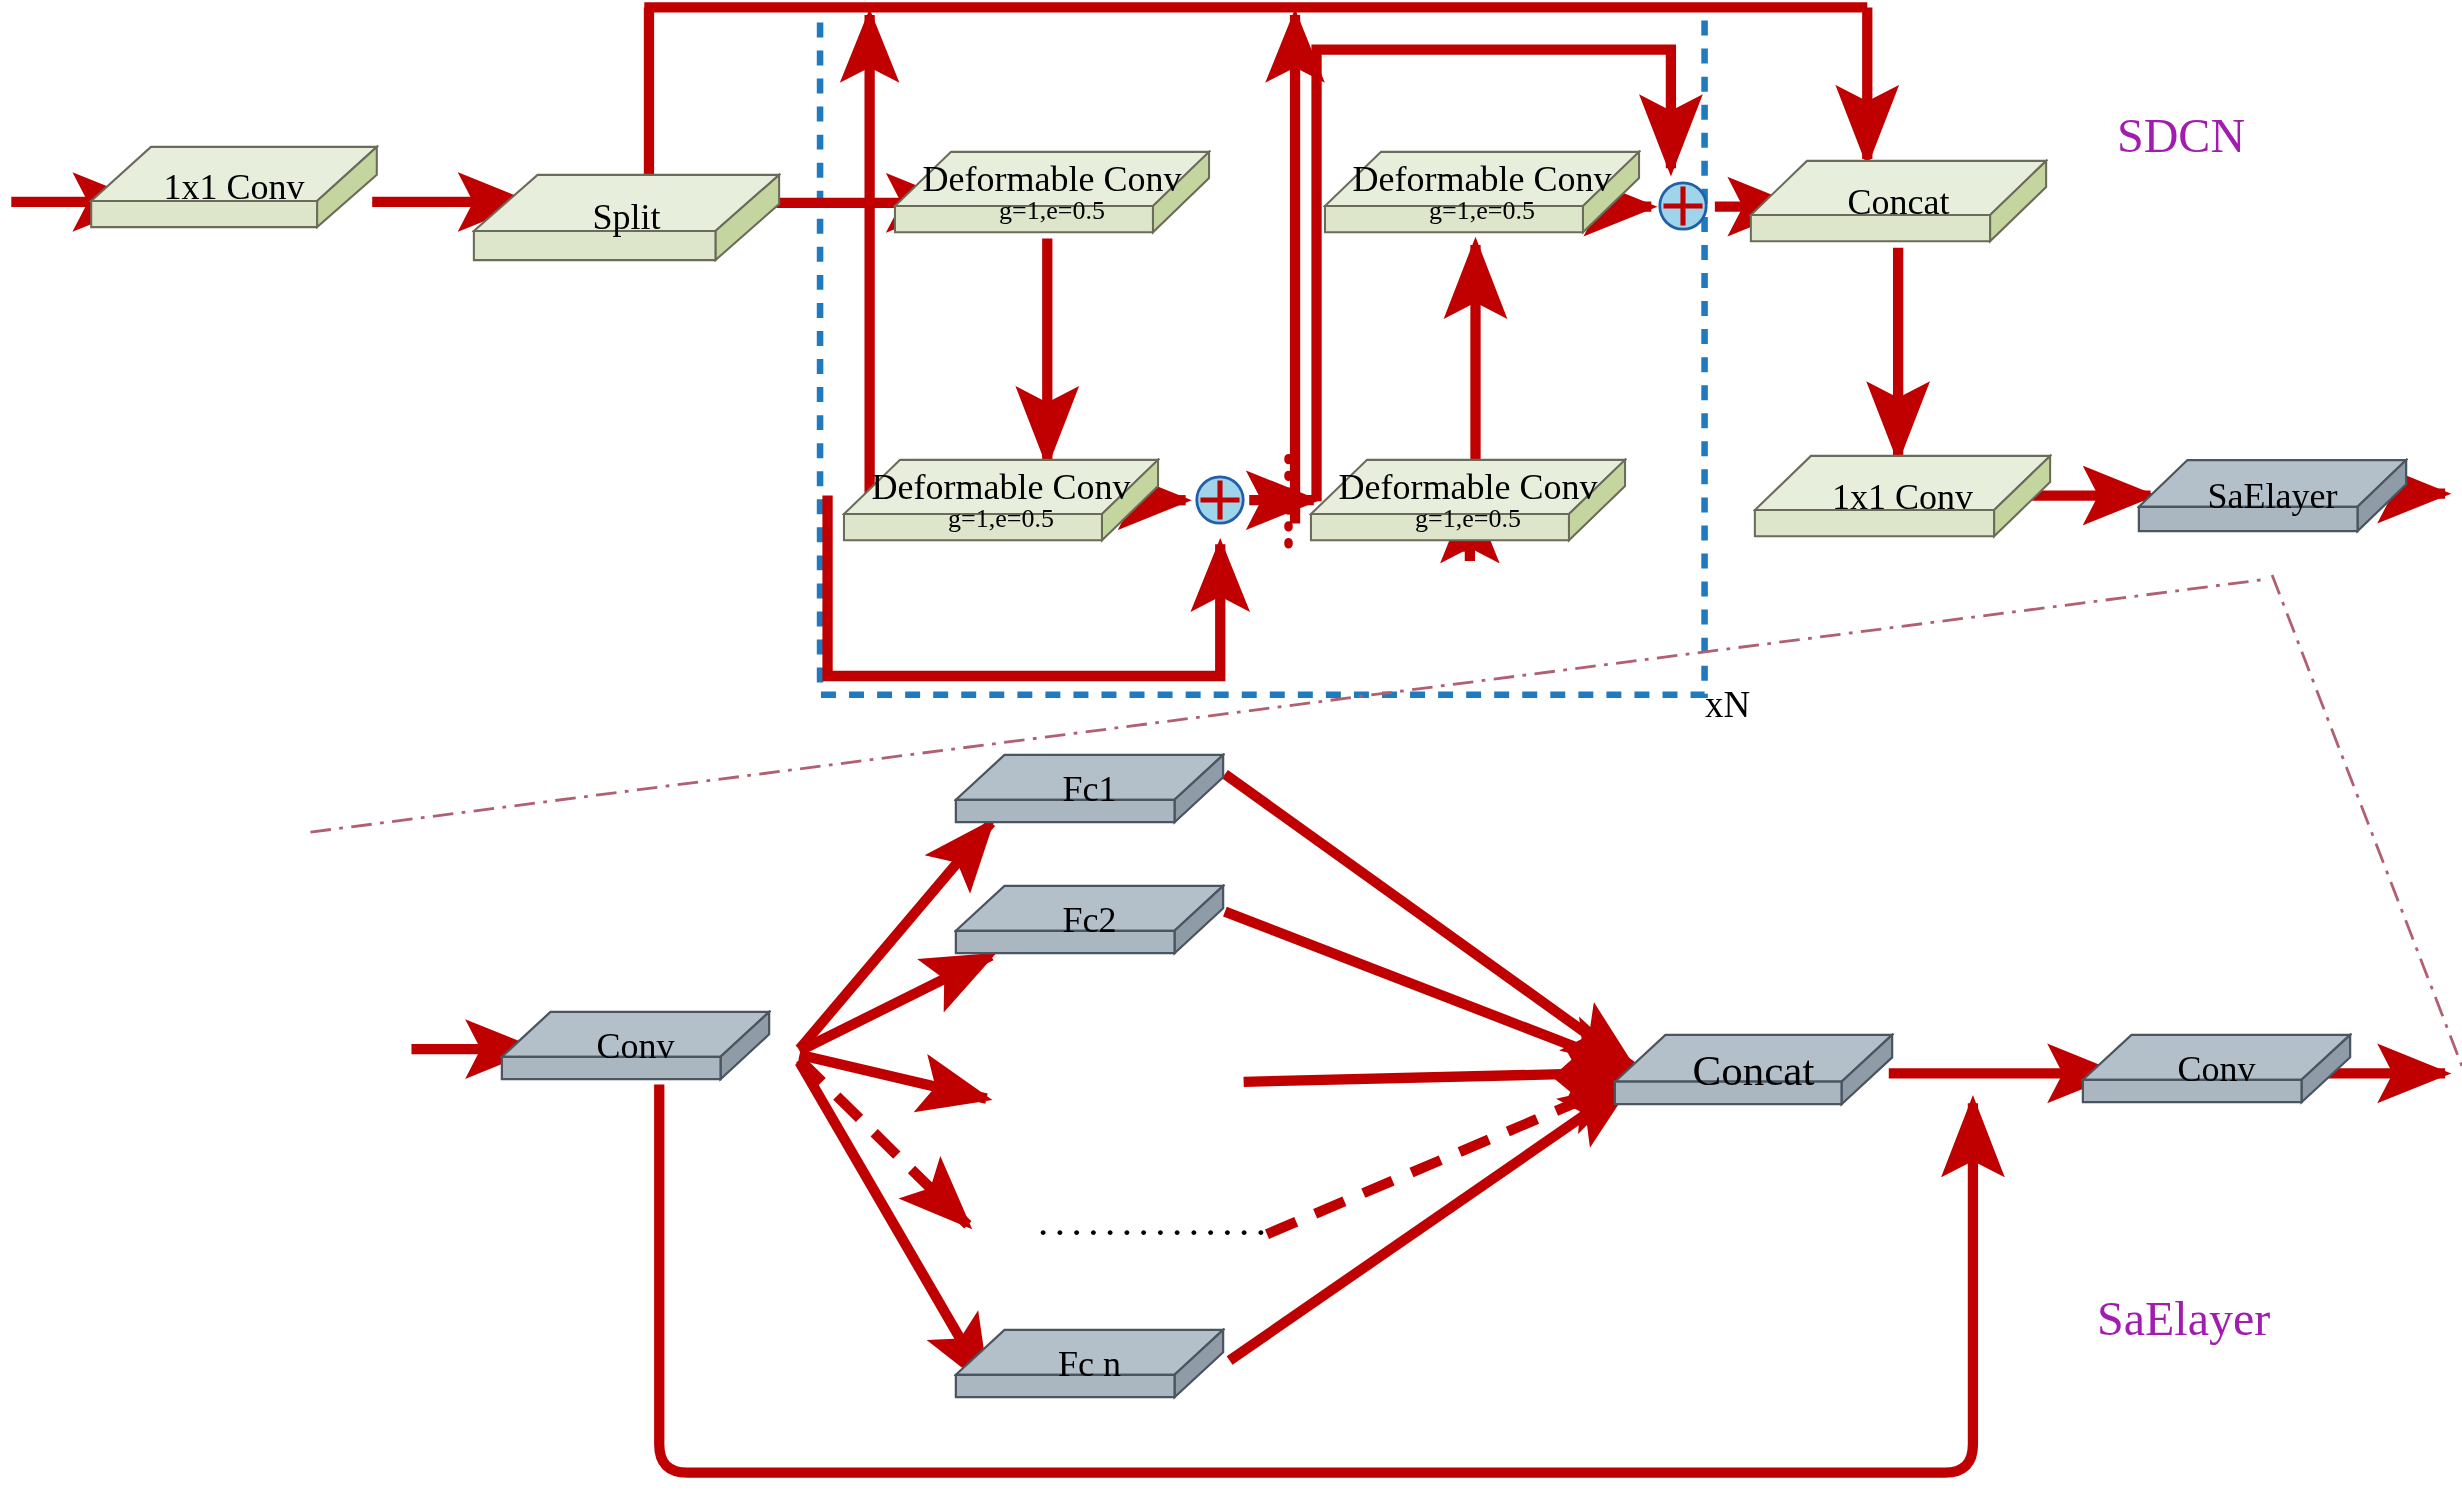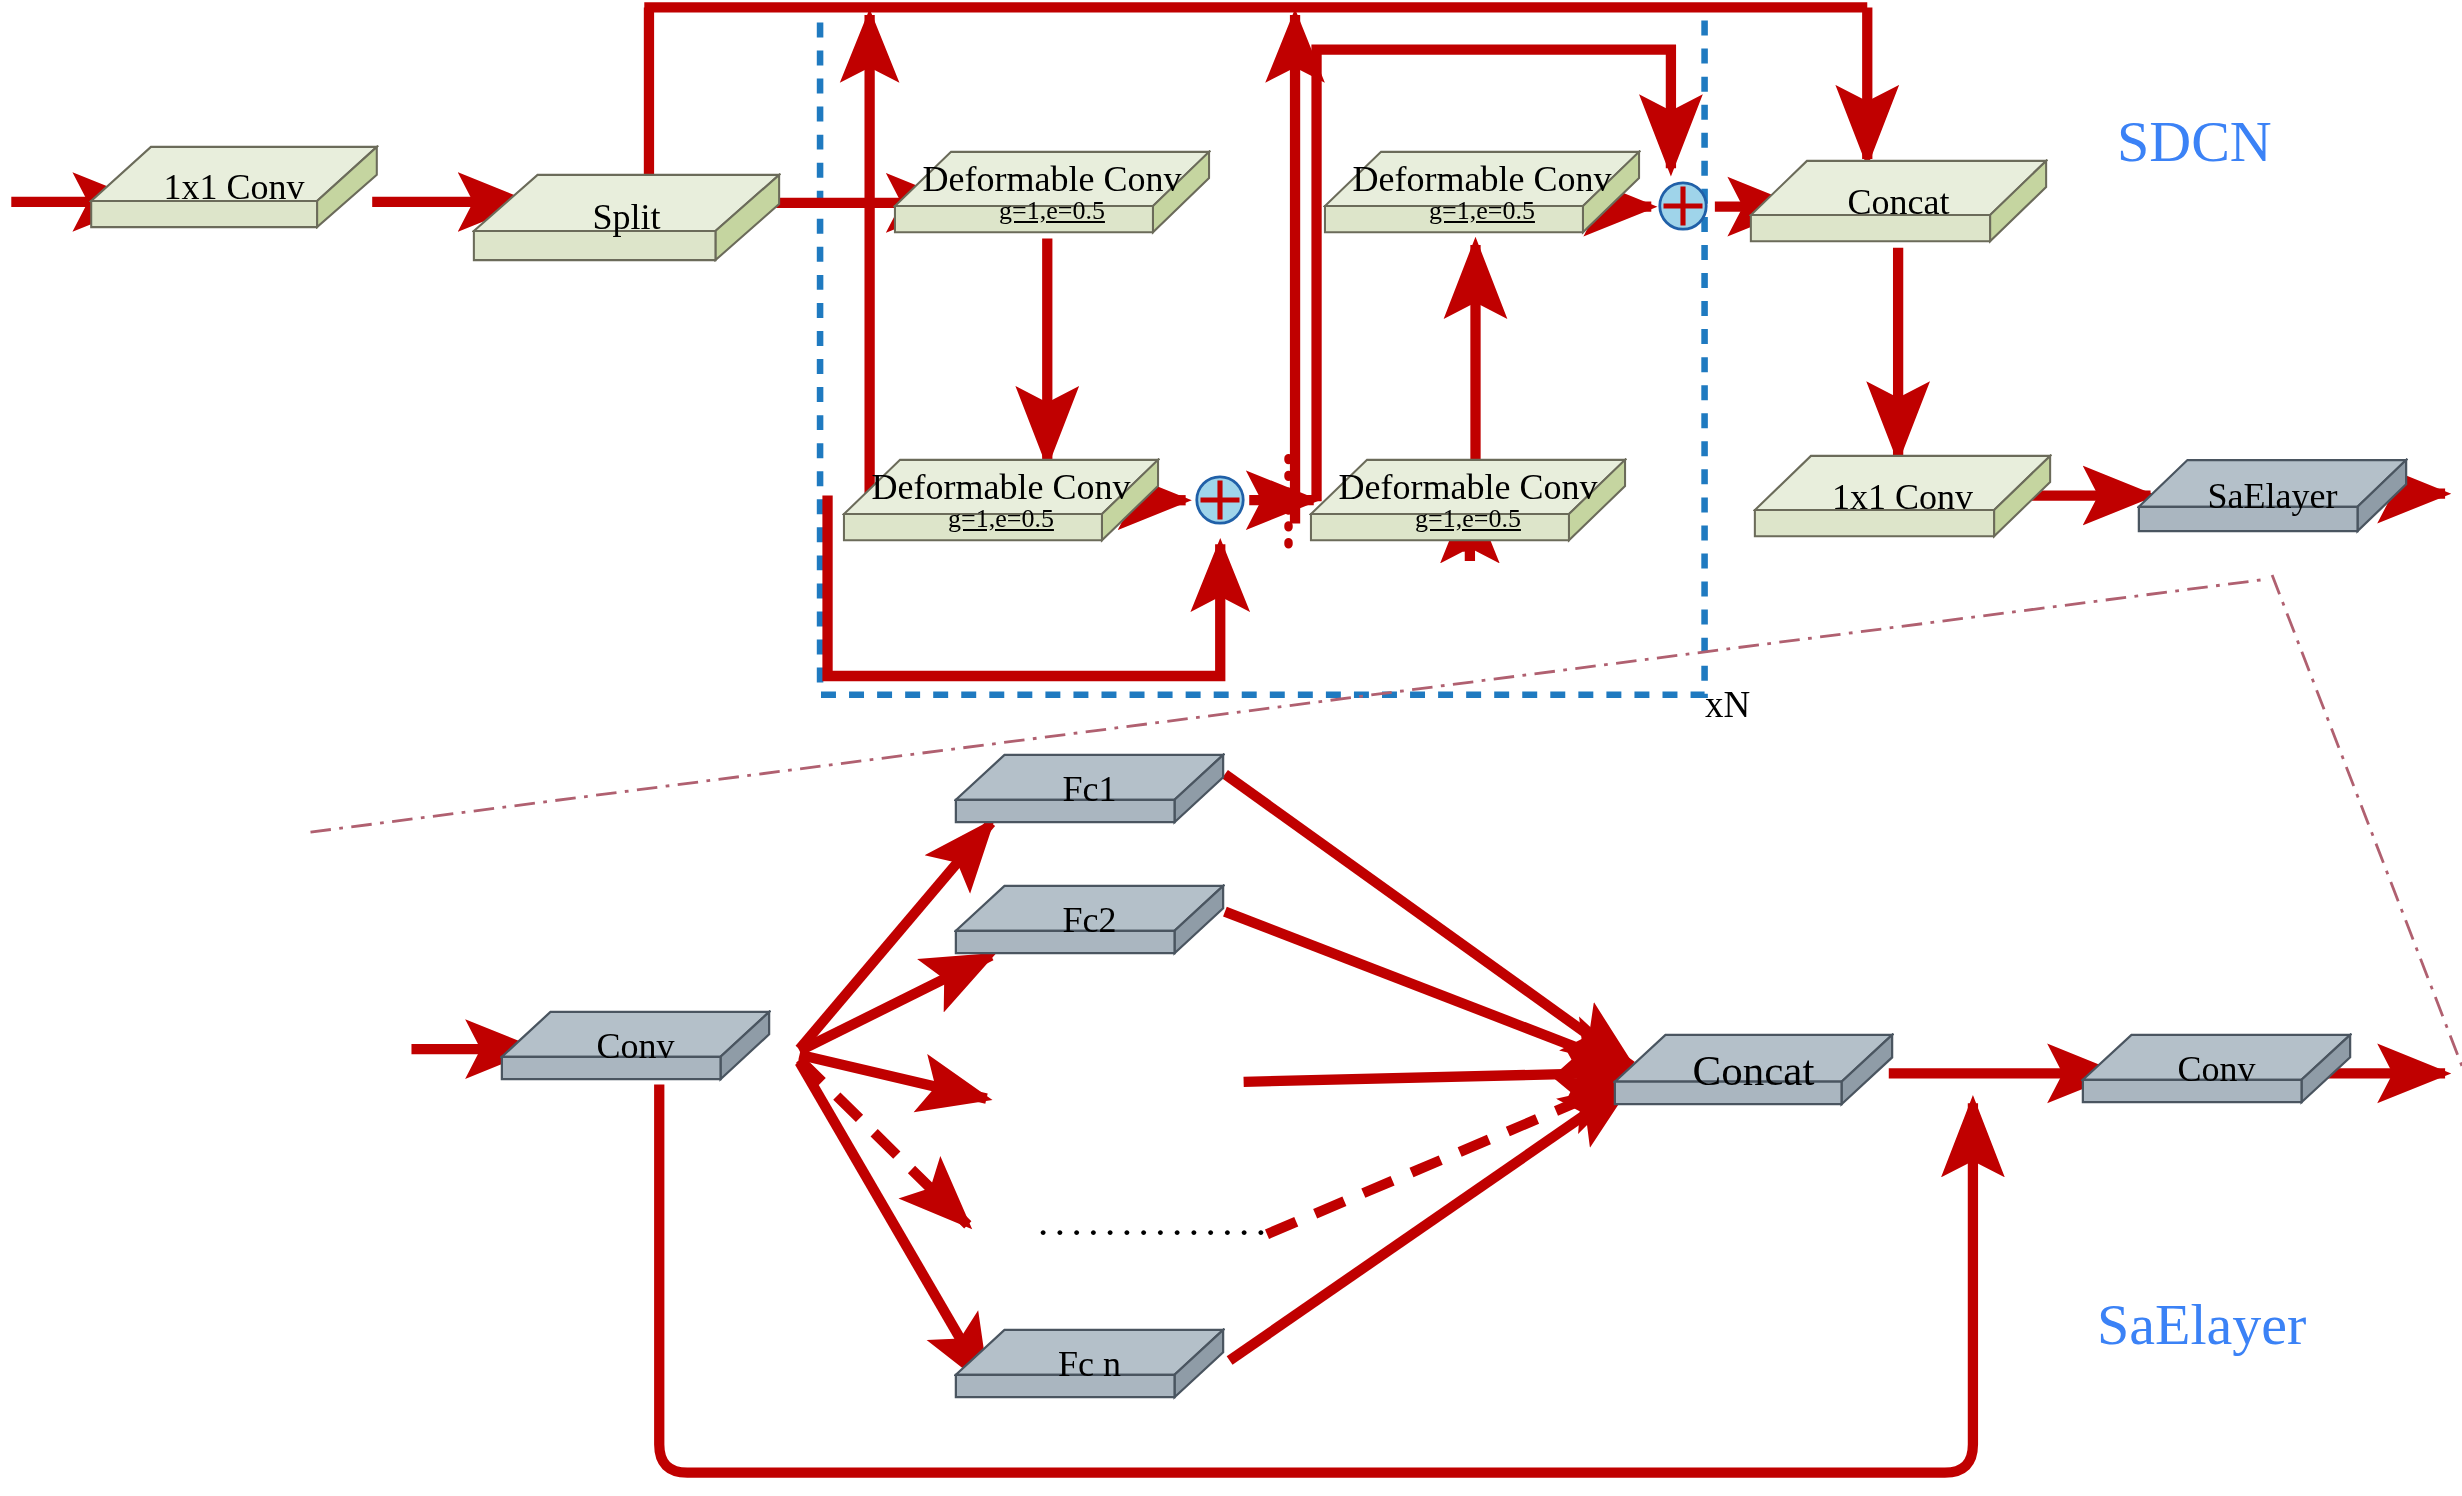--- a/index.html
+++ b/index.html
@@ -11,23 +11,23 @@
     font-family:"Liberation Serif","DejaVu Serif",serif;
   }
   #wires{position:absolute;left:0;top:0;width:2462px;height:1496px;pointer-events:none;}
   .node{position:absolute;}
   .node .lbl{
     position:absolute;left:0;top:0;width:100%;height:100%;
     display:flex;flex-direction:column;align-items:center;justify-content:center;
     color:#000;line-height:1.02;pointer-events:none;
   }
   .node .t1{font-size:36px;}
-  .node .t2{font-size:26px;text-decoration:underline;}
+  .node .t2{font-size:26px;}
   .big-title{
-    position:absolute;color:#3b82f6;font-size:58px;white-space:nowrap;
+    position:absolute;color:#a21caf;font-size:48px;white-space:nowrap;
   }
   .xn{position:absolute;color:#000;font-size:37px;white-space:nowrap;}
   .ellipsis-h{position:absolute;color:#000;font-size:41px;letter-spacing:6.5px;white-space:nowrap;}
   .plus{position:absolute;}
 </style>
 </head>
 <body>
 
 <div id="stage">
 

